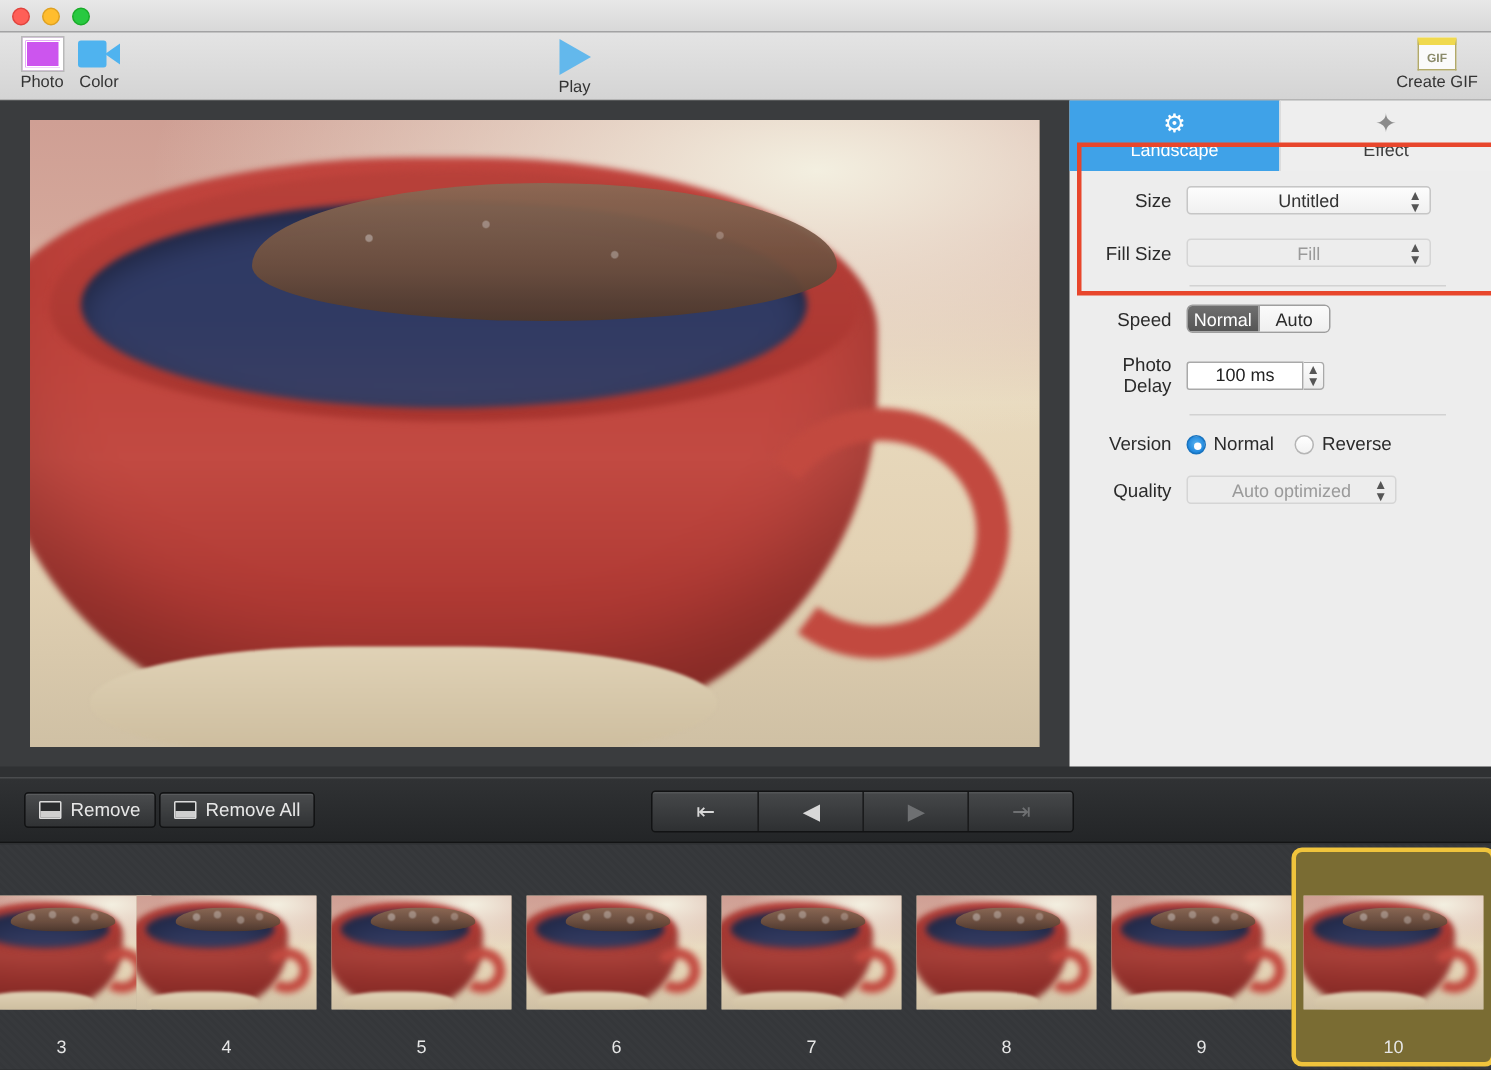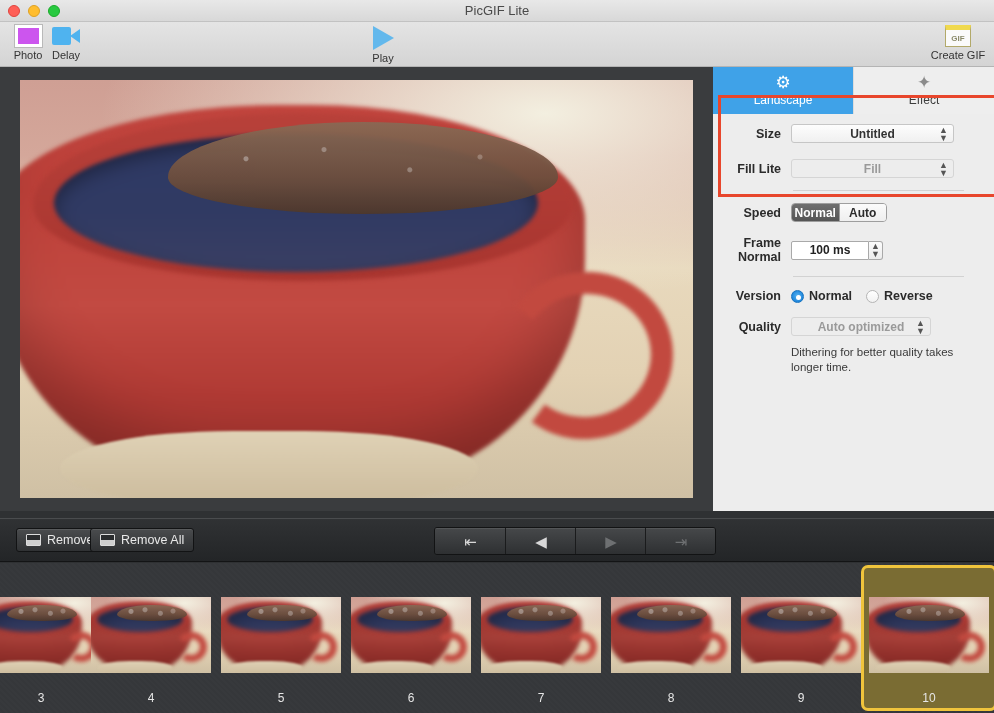--- a/index.html
+++ b/index.html
@@ -162,21 +162,21 @@
     align-items: center; justify-content: center; gap: 1px;
     font-size: 12px; cursor: pointer;
   }
   .tab.active { background: #3fa2e8; color: #fff; }
   .tab.idle   { background: #eeeeee; color: #3c3c3c; border-left: 1px solid #dcdcdc;}
   .tab-icon { font-size: 17px; line-height: 18px; }
   .tab.idle .tab-icon { color: #8b8b8b; }
 
   .panel-body { padding: 10px 14px 0 0; }
   .row {
-    display: flex; align-items: center; margin-bottom: 9px; font-weight: bold;
+    display: flex; align-items: center; margin-bottom: 9px;
   }
   .row-label {
     width: 68px; text-align: right; margin-right: 10px;
     font-size: 12.5px; color: #2b2b2b;
   }
   .select {
     position: relative; width: 163px; height: 19px;
     background: linear-gradient(to bottom, #fdfdfd, #f0f0f0);
     border: 1px solid #c6c6c6; border-radius: 3px;
     font-size: 12px; color: #333;
@@ -311,34 +311,33 @@
 <body>
 
 <div id="app">
 
   <div class="titlebar">
     <div class="traffic">
       <span class="light red"></span>
       <span class="light amber"></span>
       <span class="light green"></span>
     </div>
-    <div class="win-title">PicGIF Lite</div>
   </div>
 
   <div class="toolbar">
     <div class="tb-item" style="left:0px;">
       <span class="ic-photo"></span>
       <span class="tb-label">Photo</span>
     </div>
     <div class="tb-item" style="left:38px;">
       <span class="ic-video">
         <span class="body"></span>
           <span class="lens"></span>
       </span>
-      <span class="tb-label">Delay</span>
+      <span class="tb-label">Color</span>
     </div>
     <div class="tb-item" style="left:355px;justify-content:flex-end;">
       <span class="ic-play"></span>
       <span class="tb-label">Play</span>
     </div>
     <div class="tb-item" style="left:927px; width:62px;">
       <span class="ic-gif">GIF</span>
       <span class="tb-label">Create GIF</span>
     </div>
   </div>
@@ -374,40 +373,40 @@
       <div class="row">
         <span class="row-label">Size</span>
         <div class="select">
           <span>Untitled</span>
           <span class="stepper-glyph">▲<br>▼</span>
         </div>
       </div>
 
 
       <div class="row" style="margin-top:16px;">
-        <span class="row-label">Fill Lite</span>
+        <span class="row-label">Fill Size</span>
         <div class="select disabled">
           <span>Fill</span>
           <span class="stepper-glyph">▲<br>▼</span>
         </div>
       </div>
 
 
       <div class="divider"></div>
 
       <div class="row">
         <span class="row-label">Speed</span>
         <div class="segmented">
           <span class="seg on">Normal</span>
           <span class="seg off">Auto</span>
         </div>
       </div>
 
       <div class="row" style="margin-top:14px;">
-        <span class="row-label">Frame Normal</span>
+        <span class="row-label">Photo Delay</span>
         <div class="numfield">
           <span class="numbox">100 ms</span>
           <span class="numstep">▲<br>▼</span>
         </div>
       </div>
 
       <div class="divider"></div>
 
       <div class="row">
         <span class="row-label">Version</span>
@@ -424,32 +423,31 @@
       </div>
 
       <div class="row" style="margin-top:14px;">
         <span class="row-label">Quality</span>
         <div class="select disabled" style="width:140px;">
           <span>Auto optimized</span>
           <span class="stepper-glyph">▲<br>▼</span>
         </div>
       </div>
 
-      <div class="hint">Dithering for better quality takes longer time.</div>
     </div>
 
     <div class="highlight-box"></div>
   </div>
 
   <div class="ctrlbar">
     <div class="dark-btn" style="left:16px;">
       <span class="pic-glyph"></span>
       <span>Remove</span>
     </div>
-    <div class="dark-btn" style="left:90px;">
+    <div class="dark-btn" style="left:106px;">
       <span class="pic-glyph"></span>
       <span>Remove All</span>
     </div>
   </div>
 
   <div class="nav-group">
     <div class="nav-btn">
       <span class="nav-glyph">⇤</span>
     </div>
     <div class="nav-btn">

